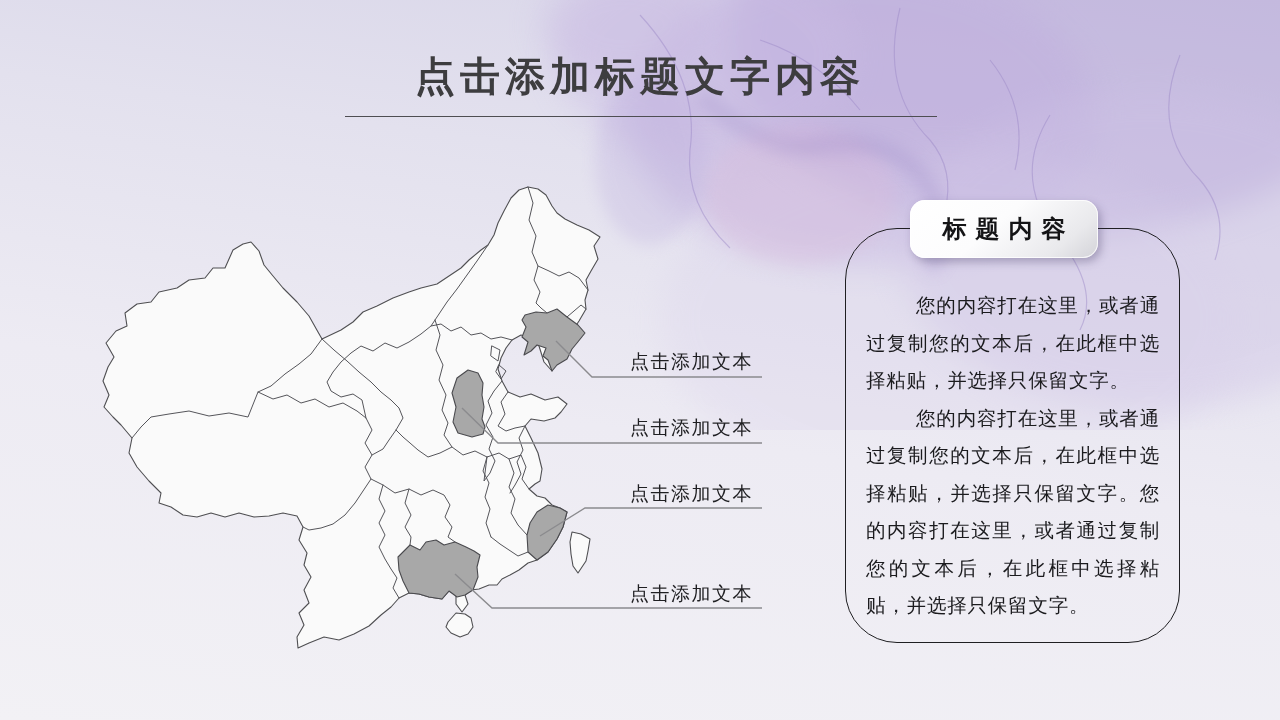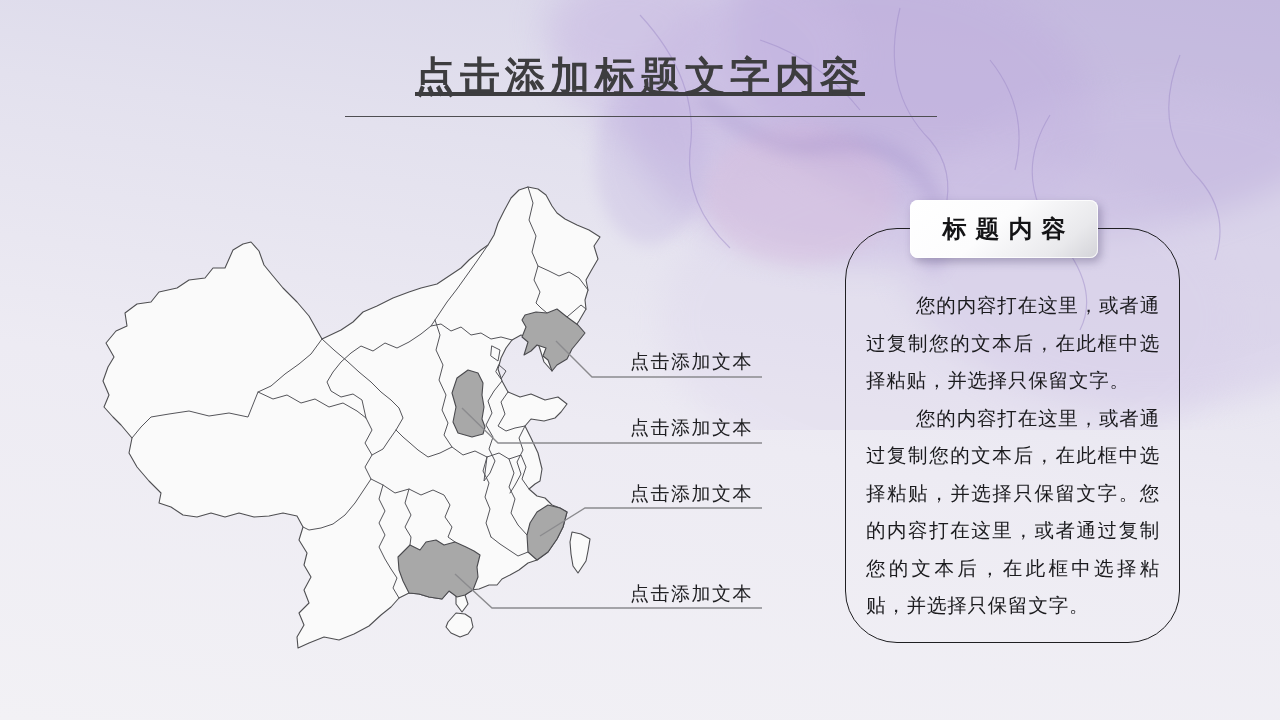--- a/index.html
+++ b/index.html
@@ -12,21 +12,20 @@
     background:linear-gradient(188deg,#d7d4e8 0%,#e3e1ee 28%,#edebf3 58%,#f2f1f5 100%);
     overflow:hidden;
   }
   .watercolor{position:absolute;top:0;right:0;pointer-events:none;}
   
   .title-block{position:absolute;left:0;top:50px;width:1280px;text-align:center;}
   .slide-title{
     margin:0;font-size:40px;font-weight:bold;color:#3d3d3f;
     letter-spacing:5px;line-height:52px;
     font-family:"Liberation Sans","DejaVu Sans",sans-serif;
-    text-decoration:underline;
   }
   .title-underline{
     position:absolute;left:345px;top:116px;width:592px;height:0;
     border-top:1px solid #4e4e52;
   }
   
   .china-map{position:absolute;left:100px;top:185px;}
   .map-land{fill:#fafafa;stroke:#4f4f52;stroke-width:1.1;stroke-linejoin:round;}
   .map-border{fill:none;stroke:#55555a;stroke-width:1;stroke-linejoin:round;stroke-linecap:round;}
   .map-highlight{fill:#a8a8a8;stroke:#4a4a4e;stroke-width:1.1;stroke-linejoin:round;}
@@ -39,21 +38,21 @@
     font-size:19px;color:#1f1f22;letter-spacing:1.5px;white-space:nowrap;
   }
   
   .info-box{
     position:absolute;left:845px;top:228px;width:335px;height:415px;
     border:1.4px solid #1f1f22;border-radius:52px;
     background:transparent;box-sizing:border-box;
   }
   .info-badge{
     position:absolute;left:910px;top:200px;width:188px;height:58px;
-    border-radius:8px;
+    border-radius:15px;
     background:linear-gradient(140deg,#ffffff 0%,#fcfcfd 45%,#e9e9ec 80%,#d3d3d8 100%);
     box-shadow:3px 4px 9px rgba(70,60,100,0.35), inset 0 0 0 1px rgba(255,255,255,0.8);
     display:flex;align-items:center;justify-content:center;
   }
   .info-badge-text{
     font-family:"Liberation Serif","DejaVu Serif",serif;
     font-size:24px;font-weight:bold;color:#141416;letter-spacing:9px;
     text-indent:9px;
   }
   .info-text{

